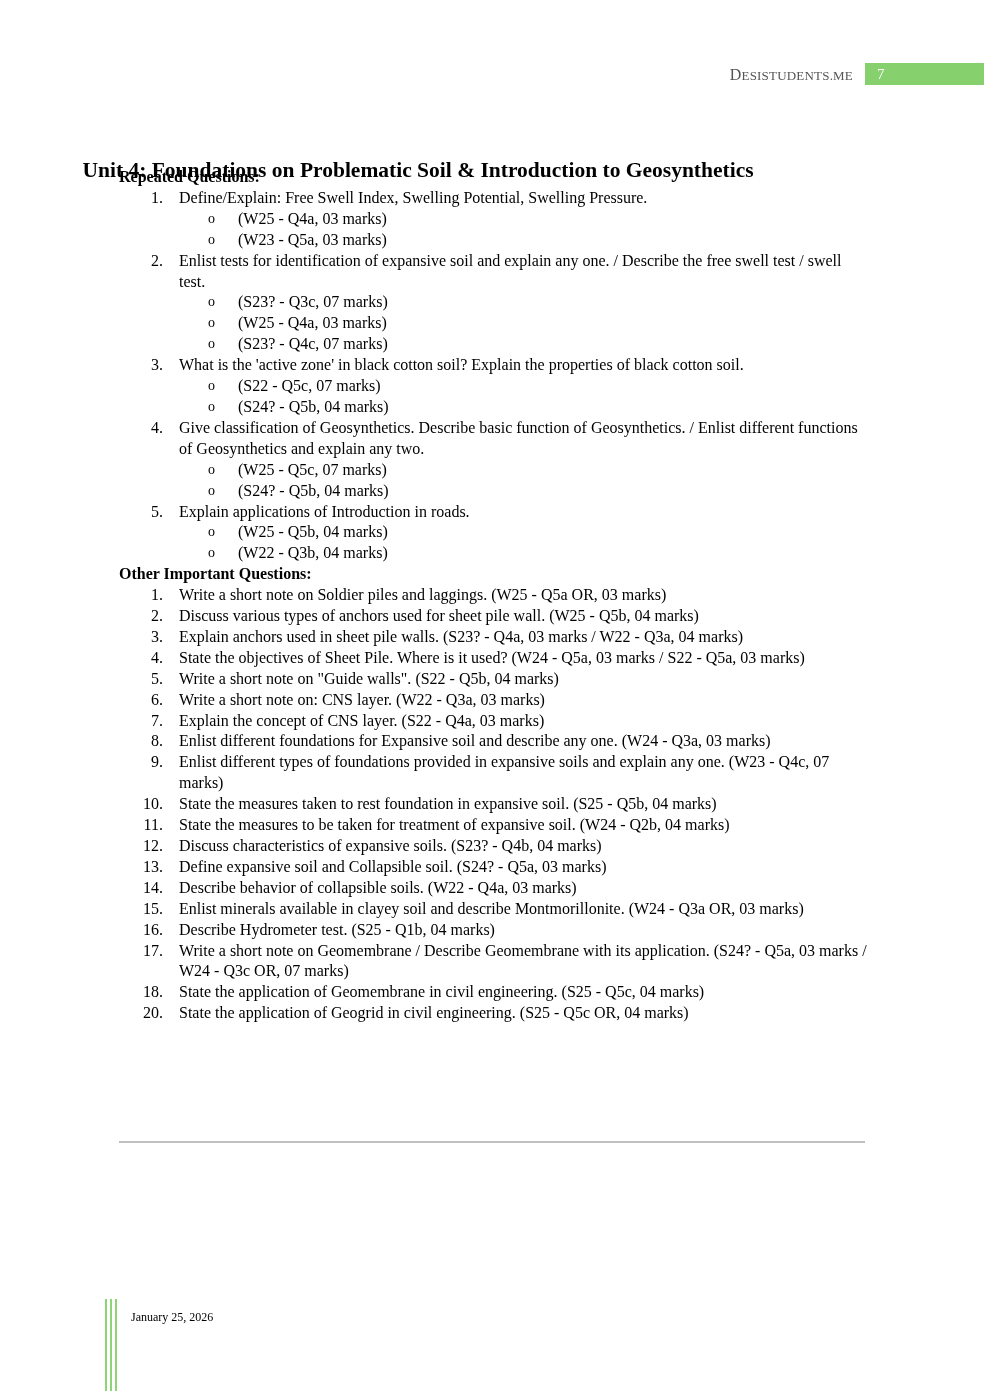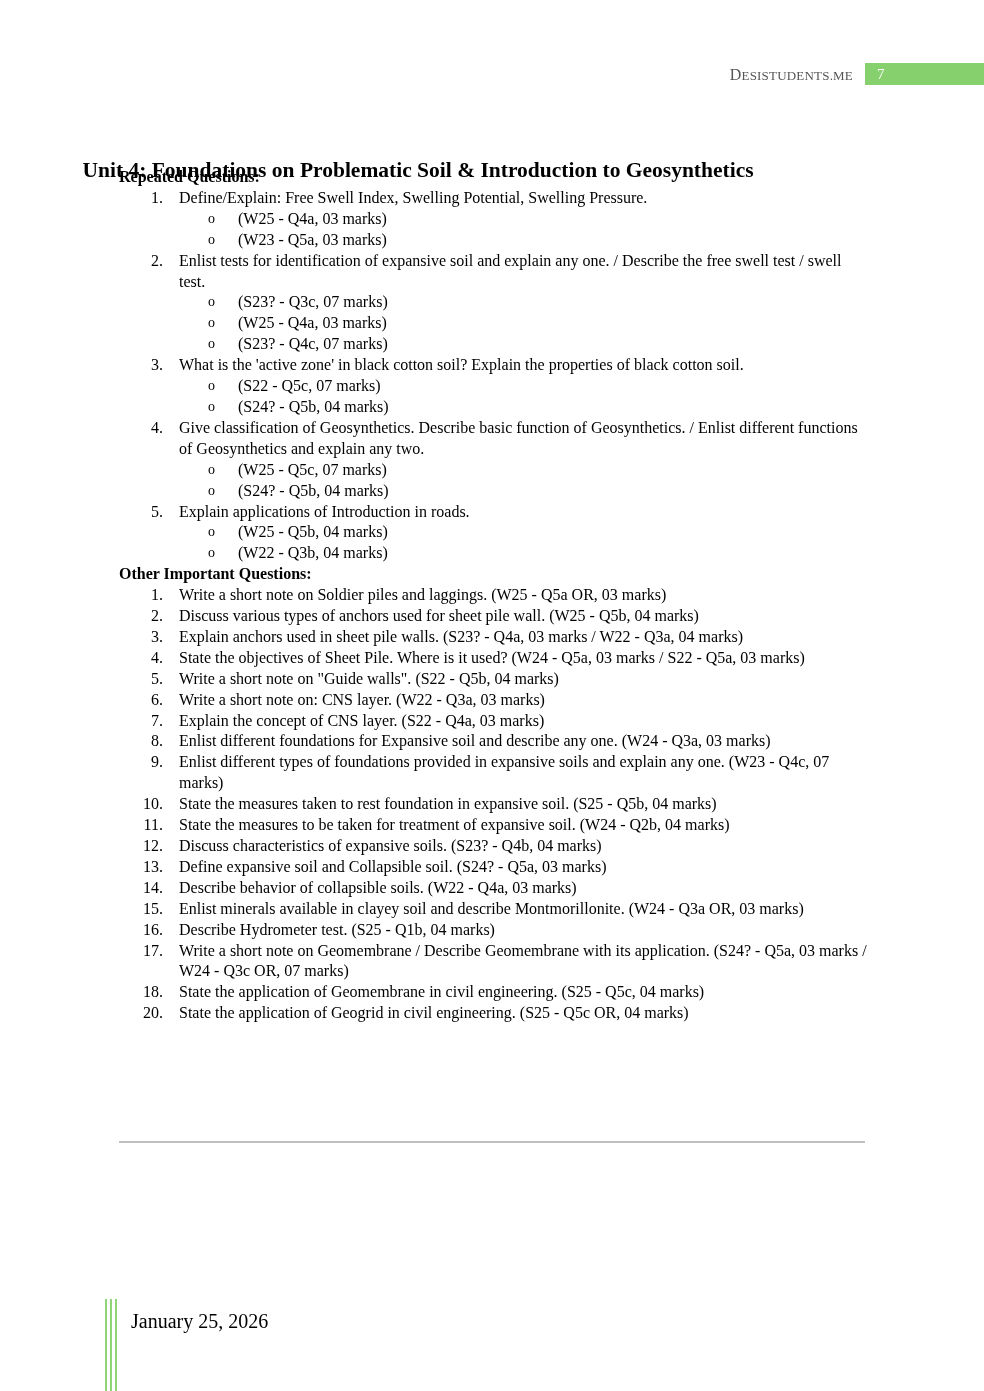--- a/index.html
+++ b/index.html
@@ -17,21 +17,21 @@
     .content { position: absolute; top: 167px; left: 119px; width: 750px; font-size: 16px; line-height: 20.9px; }
     .sect { font-weight: bold; }
     .q { position: relative; padding-left: 60px; }
     .q .num { position: absolute; left: 0; width: 44px; text-align: right; font-weight: normal; }
     .q b { font-weight: normal; }
     .sub { position: relative; padding-left: 119px; }
     .sub .bullet { position: absolute; left: 89px; font-size: 14px; }
     .rule { position: absolute; top: 1141px; left: 119px; width: 746px; height: 2px; background: #bfbfbf; }
     .footer-bars { position: absolute; left: 105px; top: 1299px; width: 14px; height: 92px; }
     .footer-bars span { position: absolute; top: 0; width: 2px; height: 92px; background: #8fd476; }
-    .date { position: absolute; left: 131px; top: 1310px; font-size: 20px; }
+    .date { position: absolute; left: 131px; top: 1310px; font-size: 12px; }
   </style>
 </head>
 <body>
 
 <div class="header">
   <div class="site"><span class="big">D</span><span>ESISTUDENTS.ME</span></div>
   <div class="pagebox">7</div>
 </div>
 
 <div class="title">Unit 4: Foundations on Problematic Soil &amp; Introduction to Geosynthetics</div>

